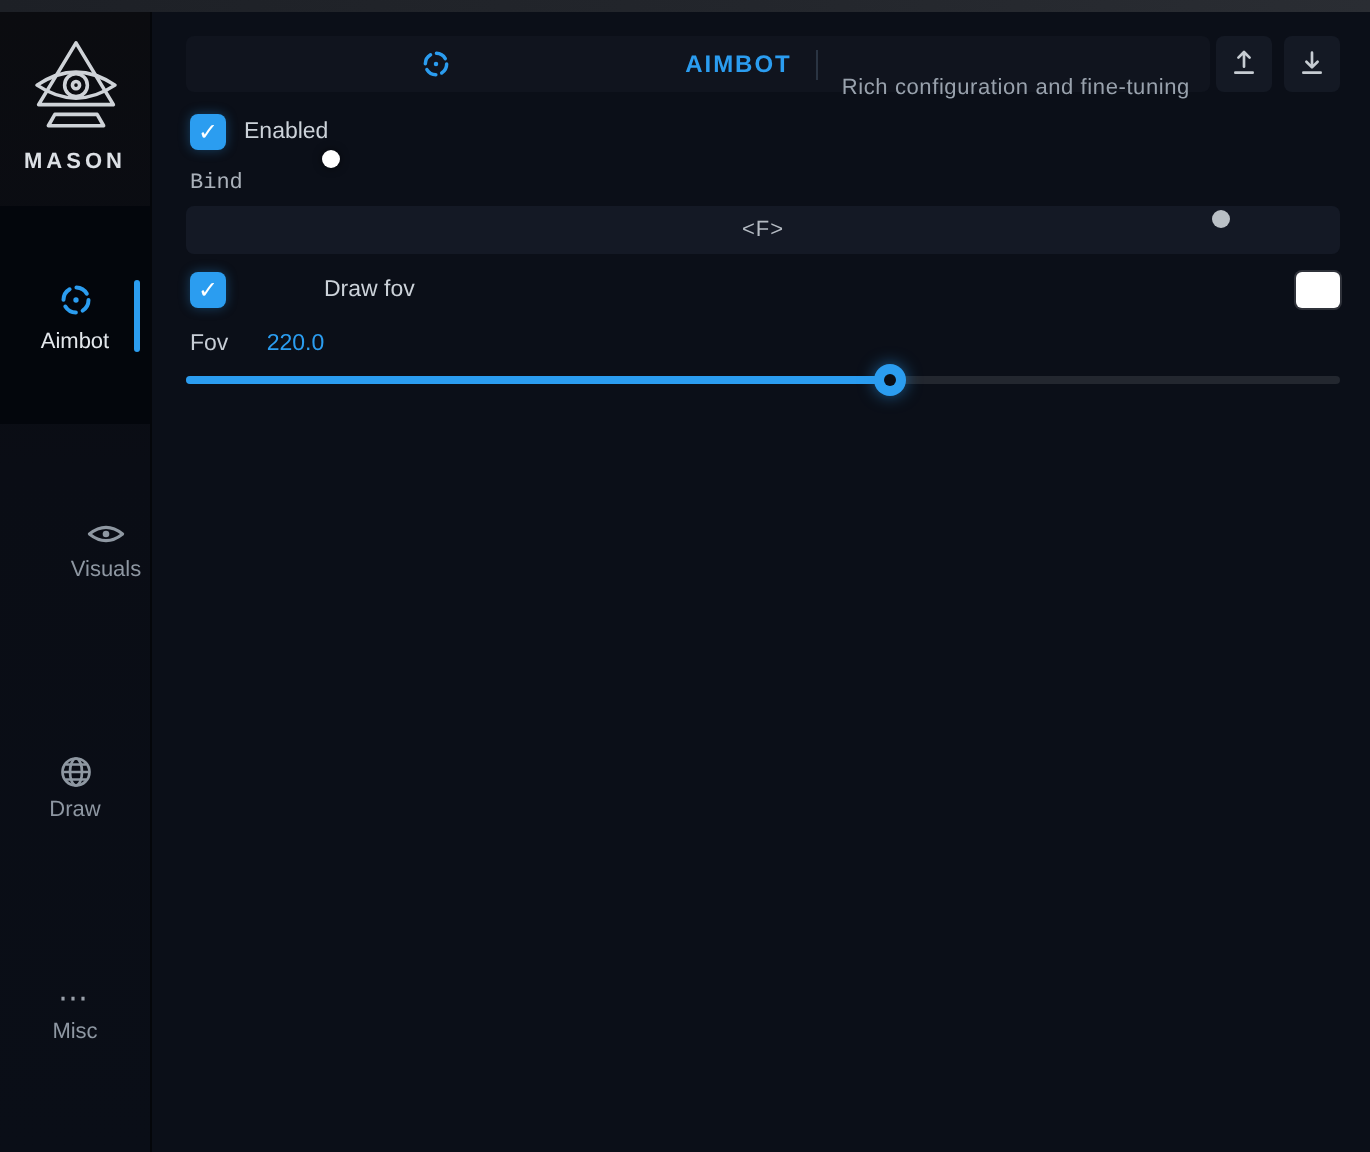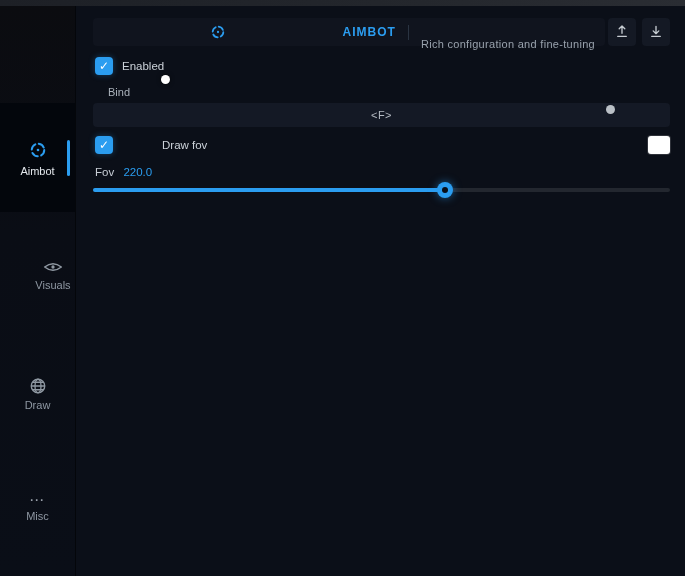--- a/index.html
+++ b/index.html
@@ -48,31 +48,31 @@
               background:var(--accent); display:flex; align-items:center;
               justify-content:center; cursor:pointer;
               box-shadow:0 0 6px rgba(43,157,240,.35); }
   .check { color:#fff; font-size:12px; line-height:1; }
   .cb-enabled { left:19px; top:51px; }
   .cb-drawfov { left:19px; top:130px; }
   .cb-label { position:absolute; font-size:11.5px; color:#ccd2d9; line-height:18px; }
   .lbl-enabled { left:46px; top:51px; }
   .lbl-drawfov { left:46px; top:130px;padding-left:40px; }
 
-  .bind-label { position:absolute; left:32px; top:80px; font-size:11px; color:#aab1ba; }
+  .bind-label { position:absolute; left:19px; top:80px; font-size:11px; color:#aab1ba;font-family:Liberation Mono, monospace; }
   .bind-input { position:absolute; left:17px; top:97px; width:577px; height:24px;
                 background:#141925; border-radius:4px; display:flex; align-items:center;
                 justify-content:center; cursor:pointer; }
   .bind-value { font-size:11px; color:#b5bbc3; letter-spacing:.5px; }
 
   .swatch { position:absolute; left:572px; top:130px; width:22px; height:18px;
             border-radius:3px; cursor:pointer; box-shadow:0 0 0 1px rgba(255,255,255,.15); }
 
   .fov-row { position:absolute; left:19px; top:160px; font-size:11.5px; }
-  .fov-name { color:#c7cdd5; } .fov-value { color:var(--accent); margin-left:6px; }
+  .fov-name { color:#c7cdd5; } .fov-value { color:var(--accent); margin-left:16px; }
 
   .slider { position:absolute; left:17px; top:182px; width:577px; height:4px;
             background:#23272f; border-radius:2px; cursor:pointer; }
   .slider-fill { height:100%; background:var(--accent); border-radius:2px; }
   .slider-handle { position:absolute; top:50%; width:16px; height:16px;
                    border-radius:50%; background:var(--accent);
                    transform:translate(-50%,-50%); cursor:grab;
                    box-shadow:0 0 8px rgba(43,157,240,.55); }
   .slider-handle .inner { position:absolute; left:50%; top:50%; width:6px; height:6px;
                           border-radius:50%; background:#0a0e16;
@@ -86,20 +86,30 @@
 
   svg { display:block; margin:0 auto; }
 </style>
 </head>
 <body>
 
 <div class="page">
   <div class="top-strip"></div>
 
   <aside class="sidebar">
+    <div class="logo">
+      <svg width="52" height="54" viewBox="0 0 64 66" fill="none" stroke="#cfd3d8" stroke-width="2.2" stroke-linecap="round" stroke-linejoin="round">
+        <path d="M32 4 L55 42 L9 42 Z"></path>
+        <path d="M8 30 Q32 14 56 30 Q32 46 8 30 Z"></path>
+        <circle cx="32" cy="30" r="7"></circle>
+        <circle cx="32" cy="30" r="2.2"></circle>
+        <path d="M19 48 L45 48 L49 55 L15 55 Z"></path>
+      </svg>
+      <div class="brand">MASON</div>
+    </div>
 
     <div class="nav-item active">
       <span class="indicator"></span>
       <svg width="20" height="20" viewBox="0 0 24 24" fill="none" stroke="#2b9df0" stroke-width="2.4" stroke-linecap="round">
         <circle cx="12" cy="12" r="7.5" stroke-dasharray="7.5 4.3"></circle>
         <circle cx="12" cy="12" r="1.6" fill="#2b9df0" stroke="none"></circle>
       </svg>
       <div class="nav-label">Aimbot</div>
     </div>
 

